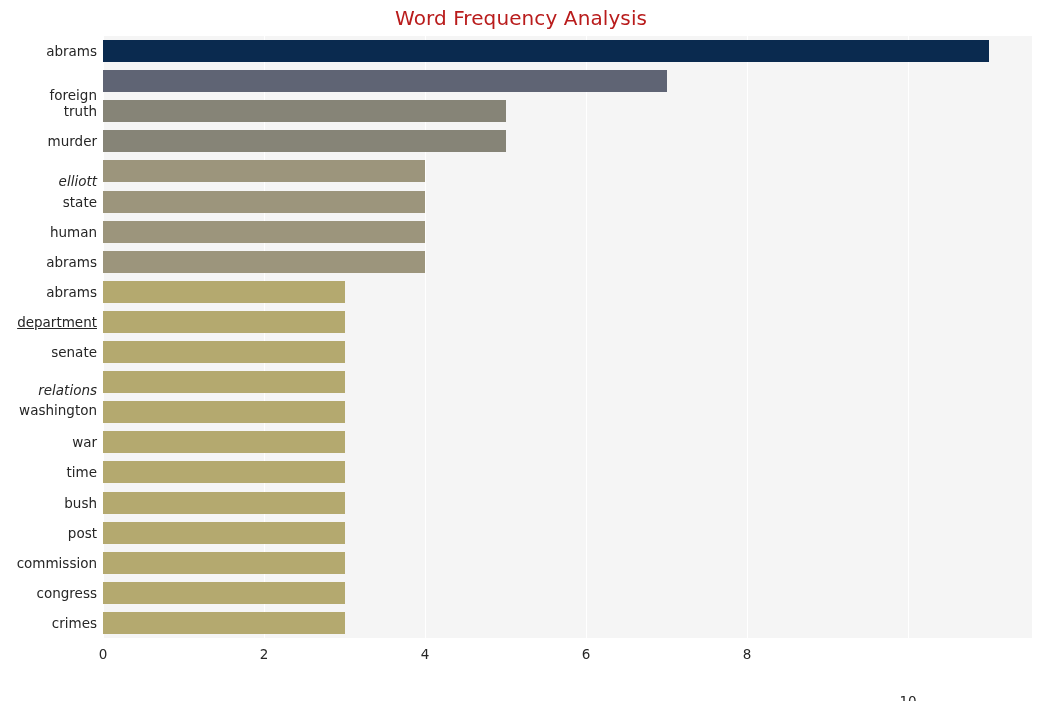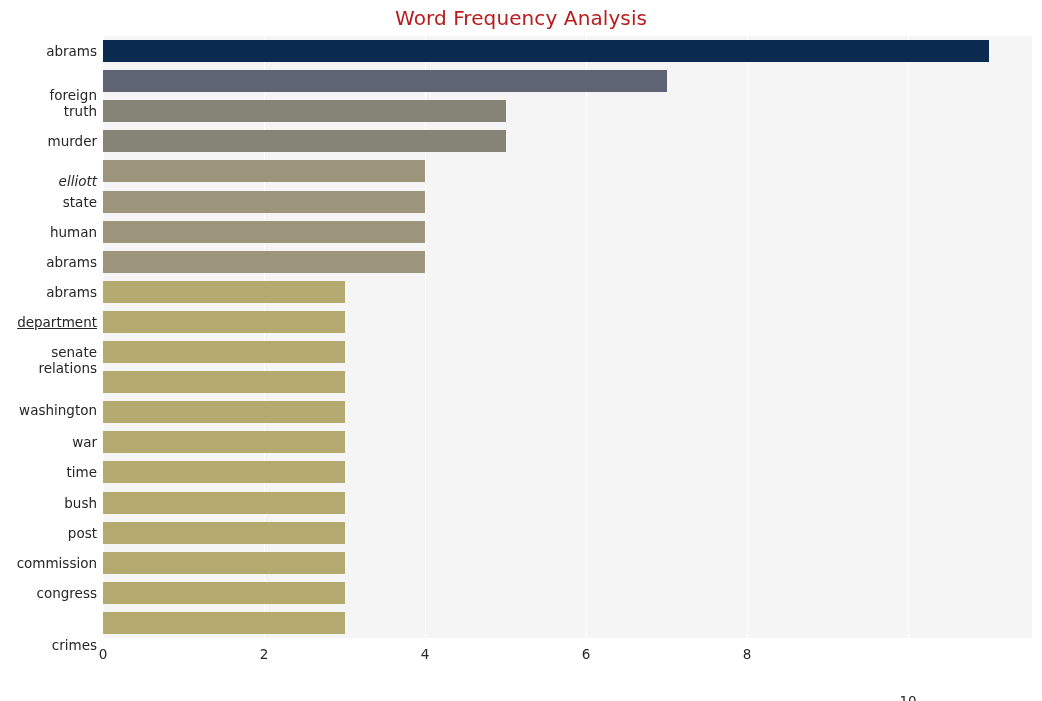--- a/index.html
+++ b/index.html
@@ -193,29 +193,29 @@
       <div class="ytick-label" style="top: 44px; height: 30.1px; line-height: 30.1px; margin-left: 28px;">foreign</div>
       <div class="ytick-label" style="top: 60.2px; height: 30.1px; line-height: 30.1px;">truth</div>
       <div class="ytick-label" style="top: 90.3px; height: 30.1px; line-height: 30.1px;">murder</div>
       <div class="ytick-label" style="top: 130px; height: 30.1px; line-height: 30.1px; font-style: italic;">elliott</div>
       <div class="ytick-label" style="top: 150.5px; height: 30.1px; line-height: 30.1px;">state</div>
       <div class="ytick-label" style="top: 180.6px; height: 30.1px; line-height: 30.1px;">human</div>
       <div class="ytick-label" style="top: 210.7px; height: 30.1px; line-height: 30.1px;">abrams</div>
       <div class="ytick-label" style="top: 240.8px; height: 30.1px; line-height: 30.1px;">abrams</div>
       <div class="ytick-label" style="top: 270.9px; height: 30.1px; line-height: 30.1px; text-decoration: underline;">department</div>
       <div class="ytick-label" style="top: 301px; height: 30.1px; line-height: 30.1px;">senate</div>
-      <div class="ytick-label" style="top: 317px; height: 30.1px; line-height: 30.1px;">relations</div>
+      <div class="ytick-label" style="top: 339px; height: 30.1px; line-height: 30.1px; font-style: italic;">relations</div>
       <div class="ytick-label" style="top: 359px; height: 30.1px; line-height: 30.1px;">washington</div>
       <div class="ytick-label" style="top: 391.3px; height: 30.1px; line-height: 30.1px;">war</div>
       <div class="ytick-label" style="top: 421.4px; height: 30.1px; line-height: 30.1px;">time</div>
       <div class="ytick-label" style="top: 451.5px; height: 30.1px; line-height: 30.1px; padding-left: 36px;">bush</div>
       <div class="ytick-label" style="top: 481.6px; height: 30.1px; line-height: 30.1px;">post</div>
       <div class="ytick-label" style="top: 511.7px; height: 30.1px; line-height: 30.1px;">commission</div>
       <div class="ytick-label" style="top: 541.8px; height: 30.1px; line-height: 30.1px;">congress</div>
-      <div class="ytick-label" style="top: 571.9px; height: 30.1px; line-height: 30.1px; margin-top: 22px;">crimes</div>
+      <div class="ytick-label" style="top: 571.9px; height: 30.1px; line-height: 30.1px;">crimes</div>
     </div>
 
   <div id="xticks-layer">
       <div class="xtick-label" style="left: 103px;">0</div>
       <div class="xtick-label" style="left: 264.005px;">2</div>
       <div class="xtick-label" style="left: 425.01px;">4</div>
       <div class="xtick-label" style="left: 586.016px;">6</div>
       <div class="xtick-label" style="left: 747.021px;">8</div>
       <div class="xtick-label" style="left: 908.026px; margin-top: 47px;">10</div>
     </div>

